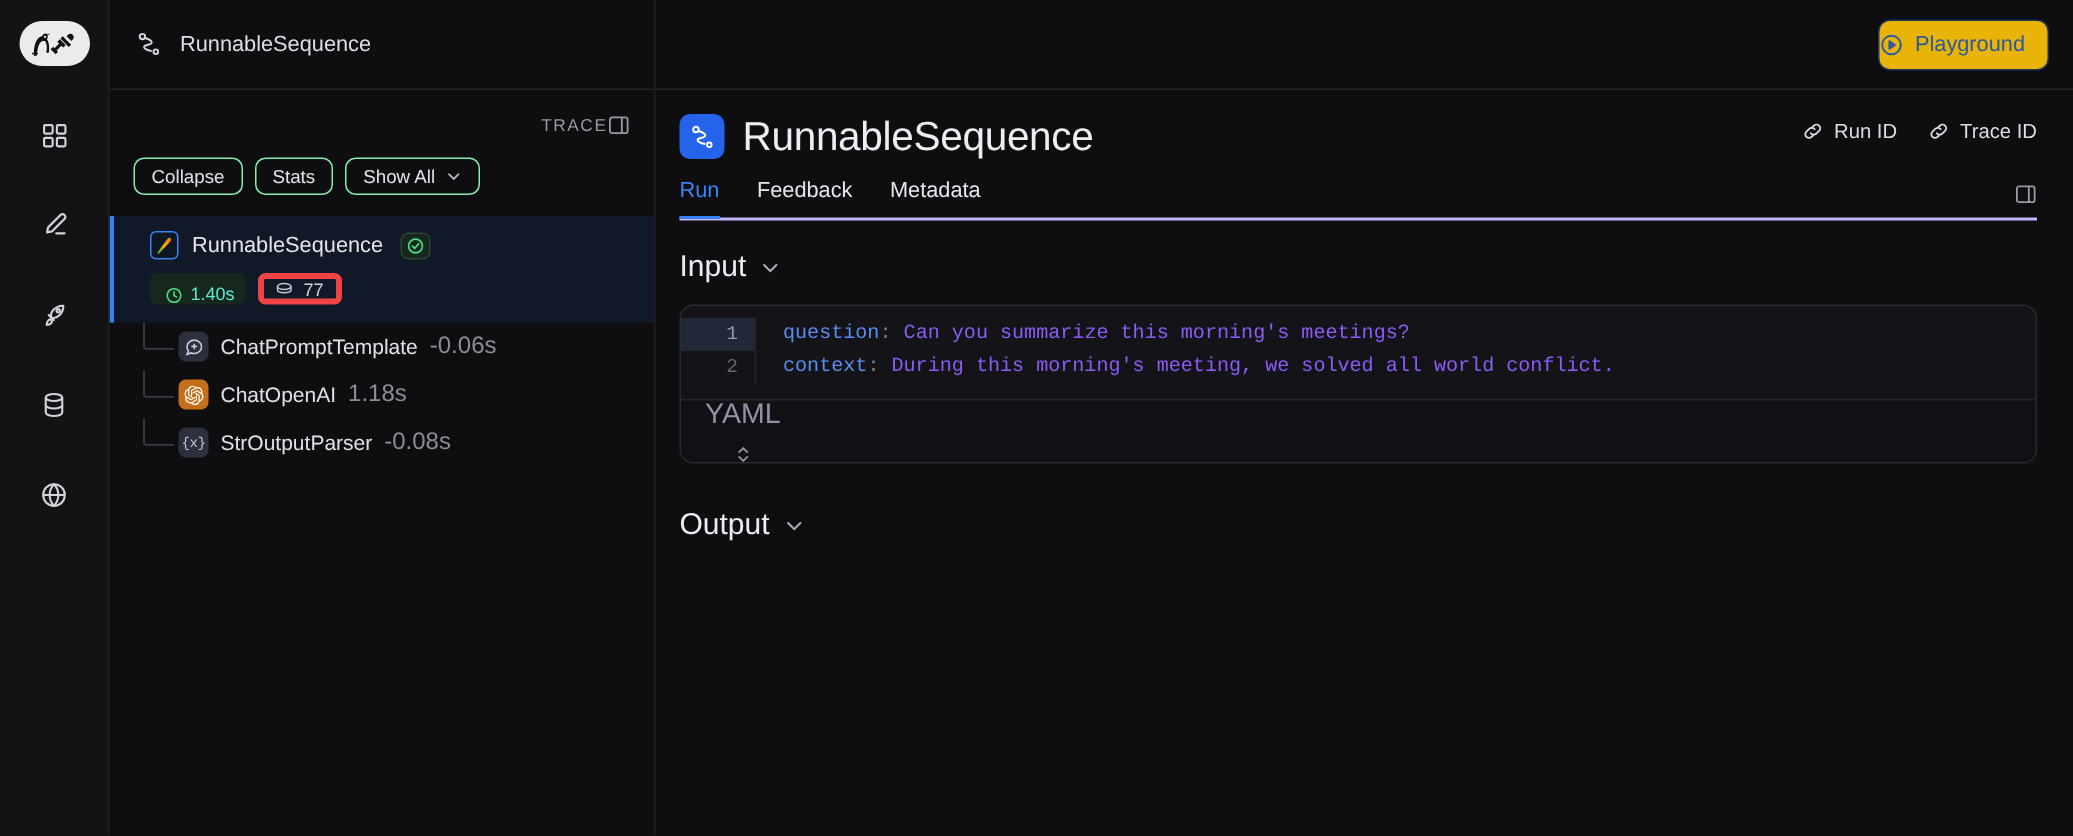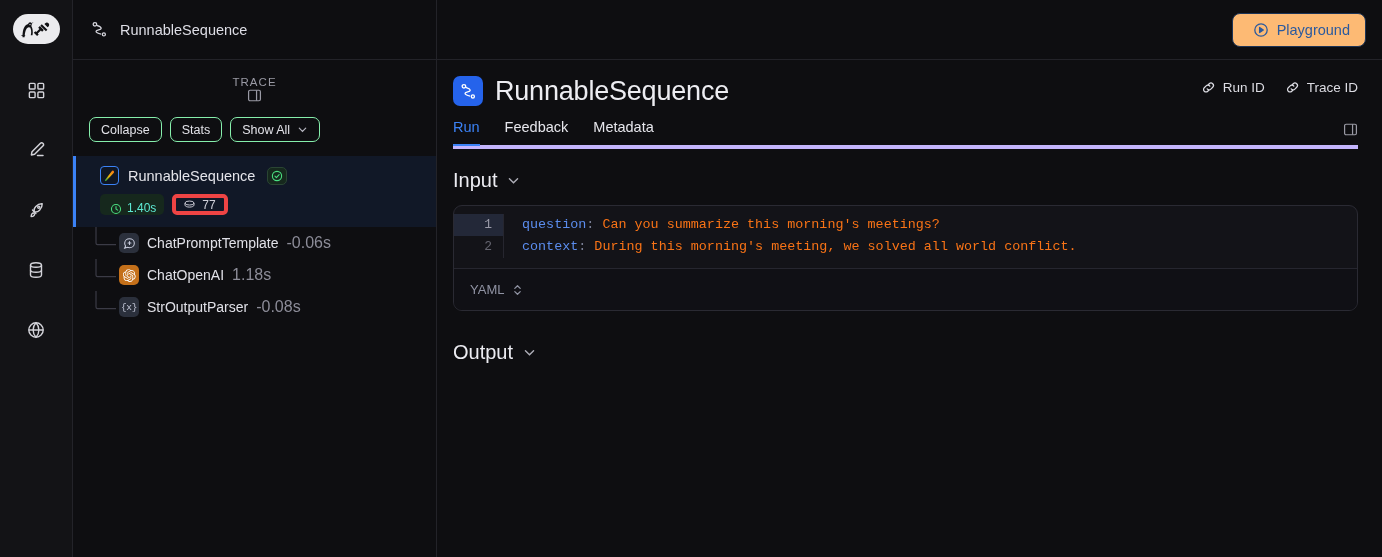--- a/index.html
+++ b/index.html
@@ -43,21 +43,20 @@
     background: #0e0e11;
     border-right: 1px solid #232329;
     display: flex; flex-direction: column;
   }
   .trace-head {
     padding: 16px 16px 0 16px;
   }
   .trace-head-row {
     display: flex; align-items: center; justify-content: flex-end;
     margin-bottom: 14px;
-    flex-direction: column;
   }
   .trace-label {
     font-size: 11.5px; letter-spacing: 1.05px; color: #9a9aa5;
     font-weight: 400; text-transform: uppercase;
   }
   .panel-toggle {
     color: #9a9aa5; cursor: pointer; display: flex; align-items: center;
   }
   .trace-btns { display: flex; gap: 8px; align-items: center; }
   .tbtn {
@@ -131,23 +130,23 @@
   
   .main { flex: 1; height: 557px; display: flex; flex-direction: column;
           background: #0e0e11; min-width: 0; }
   .topbar {
     height: 60px; flex: 0 0 60px;
     border-bottom: 1px solid #232329;
     display: flex; align-items: center; justify-content: flex-end;
     padding: 0 16px;
   }
   .playground-btn {
-    height: 34px; padding: 0 15px 0 20px;
+    height: 34px; padding: 0 15px 0 0;
     border: 1px solid #1d3557; border-radius: 8px;
-    background: #fdba74; color: #2b5a9e;
+    background: #eab308; color: #2b5a9e;
     font-size: 14.5px; display: inline-flex; align-items: center; gap: 8px;
     cursor: pointer; font-family: "Liberation Sans", sans-serif;
   }
 
   .main-head { padding: 16px 24px 0 16px; position: relative; }
   .title-row { display: flex; align-items: center; gap: 12px; }
   .title-icon {
     width: 30px; height: 30px; border-radius: 7px; background: #2563eb;
     display: flex; align-items: center; justify-content: center; flex: 0 0 30px;
   }
@@ -156,21 +155,21 @@
   .idlinks {
     position: absolute; right: 24px; top: 20px;
     display: flex; gap: 20px; align-items: center;
   }
   .idlink {
     display: inline-flex; align-items: flex-start; gap: 7px;
     color: #dcdce3; font-size: 13.5px; cursor: pointer;
   }
   .tabs-row {
     display: flex; align-items: flex-end; justify-content: space-between;
-    margin-top: 13px; border-bottom: 4px solid #c4b5fd;
+    margin-top: 13px; border-bottom: 2px solid #c4b5fd;
     padding-right: 0px;
   }
   .tabs { display: flex; gap: 25px; }
   .tab {
     font-size: 14.5px; color: #e6e6ec; padding-bottom: 9px;
     cursor: pointer; border-bottom: 2px solid transparent; margin-bottom: -1px;
   }
   .tab.active { color: #3b82f6; border-bottom-color: #3b82f6; }
   .tabs-toggle { color: #9a9aa5; padding-bottom: 8px; cursor: pointer;
                  display: flex; align-items: center; }
@@ -194,29 +193,29 @@
   }
   .gutter div { padding-right: 11px; line-height: 22px; }
   .gutter div.active { background: #232838; color: #9a9aa8; }
   .lines {
     flex: 1; font-family: "Liberation Mono", monospace; font-size: 13.4px;
     padding-left: 18px; white-space: nowrap; overflow: hidden;
   }
   .lines div { line-height: 22px; }
   .k { color: #5b8dee; }
   .c { color: #7a7f95; }
-  .v { color: #f97316; }
+  .v { color: #8b5cf6; }
   .code-foot {
     border-top: 1px solid #26262f; height: 42px;
     display: flex; align-items: center; padding-left: 16px; gap: 9px;
     background: #101015;
   }
   .lang-sel {
     display: inline-flex; align-items: center; gap: 8px;
-    color: #9093a3; font-size: 13px; cursor: pointer;
+    color: #9093a3; font-size: 19px; cursor: pointer; flex-direction: column;
   }
 
   .out-card {
     border: 1px solid #2a2a33; border-radius: 9px;
     background: #131318; padding: 19px 18px;
   }
   .out-text { font-size: 14.8px; color: #e3e3ea; line-height: 1.4; }
 </style>
 </head>
 <body>

